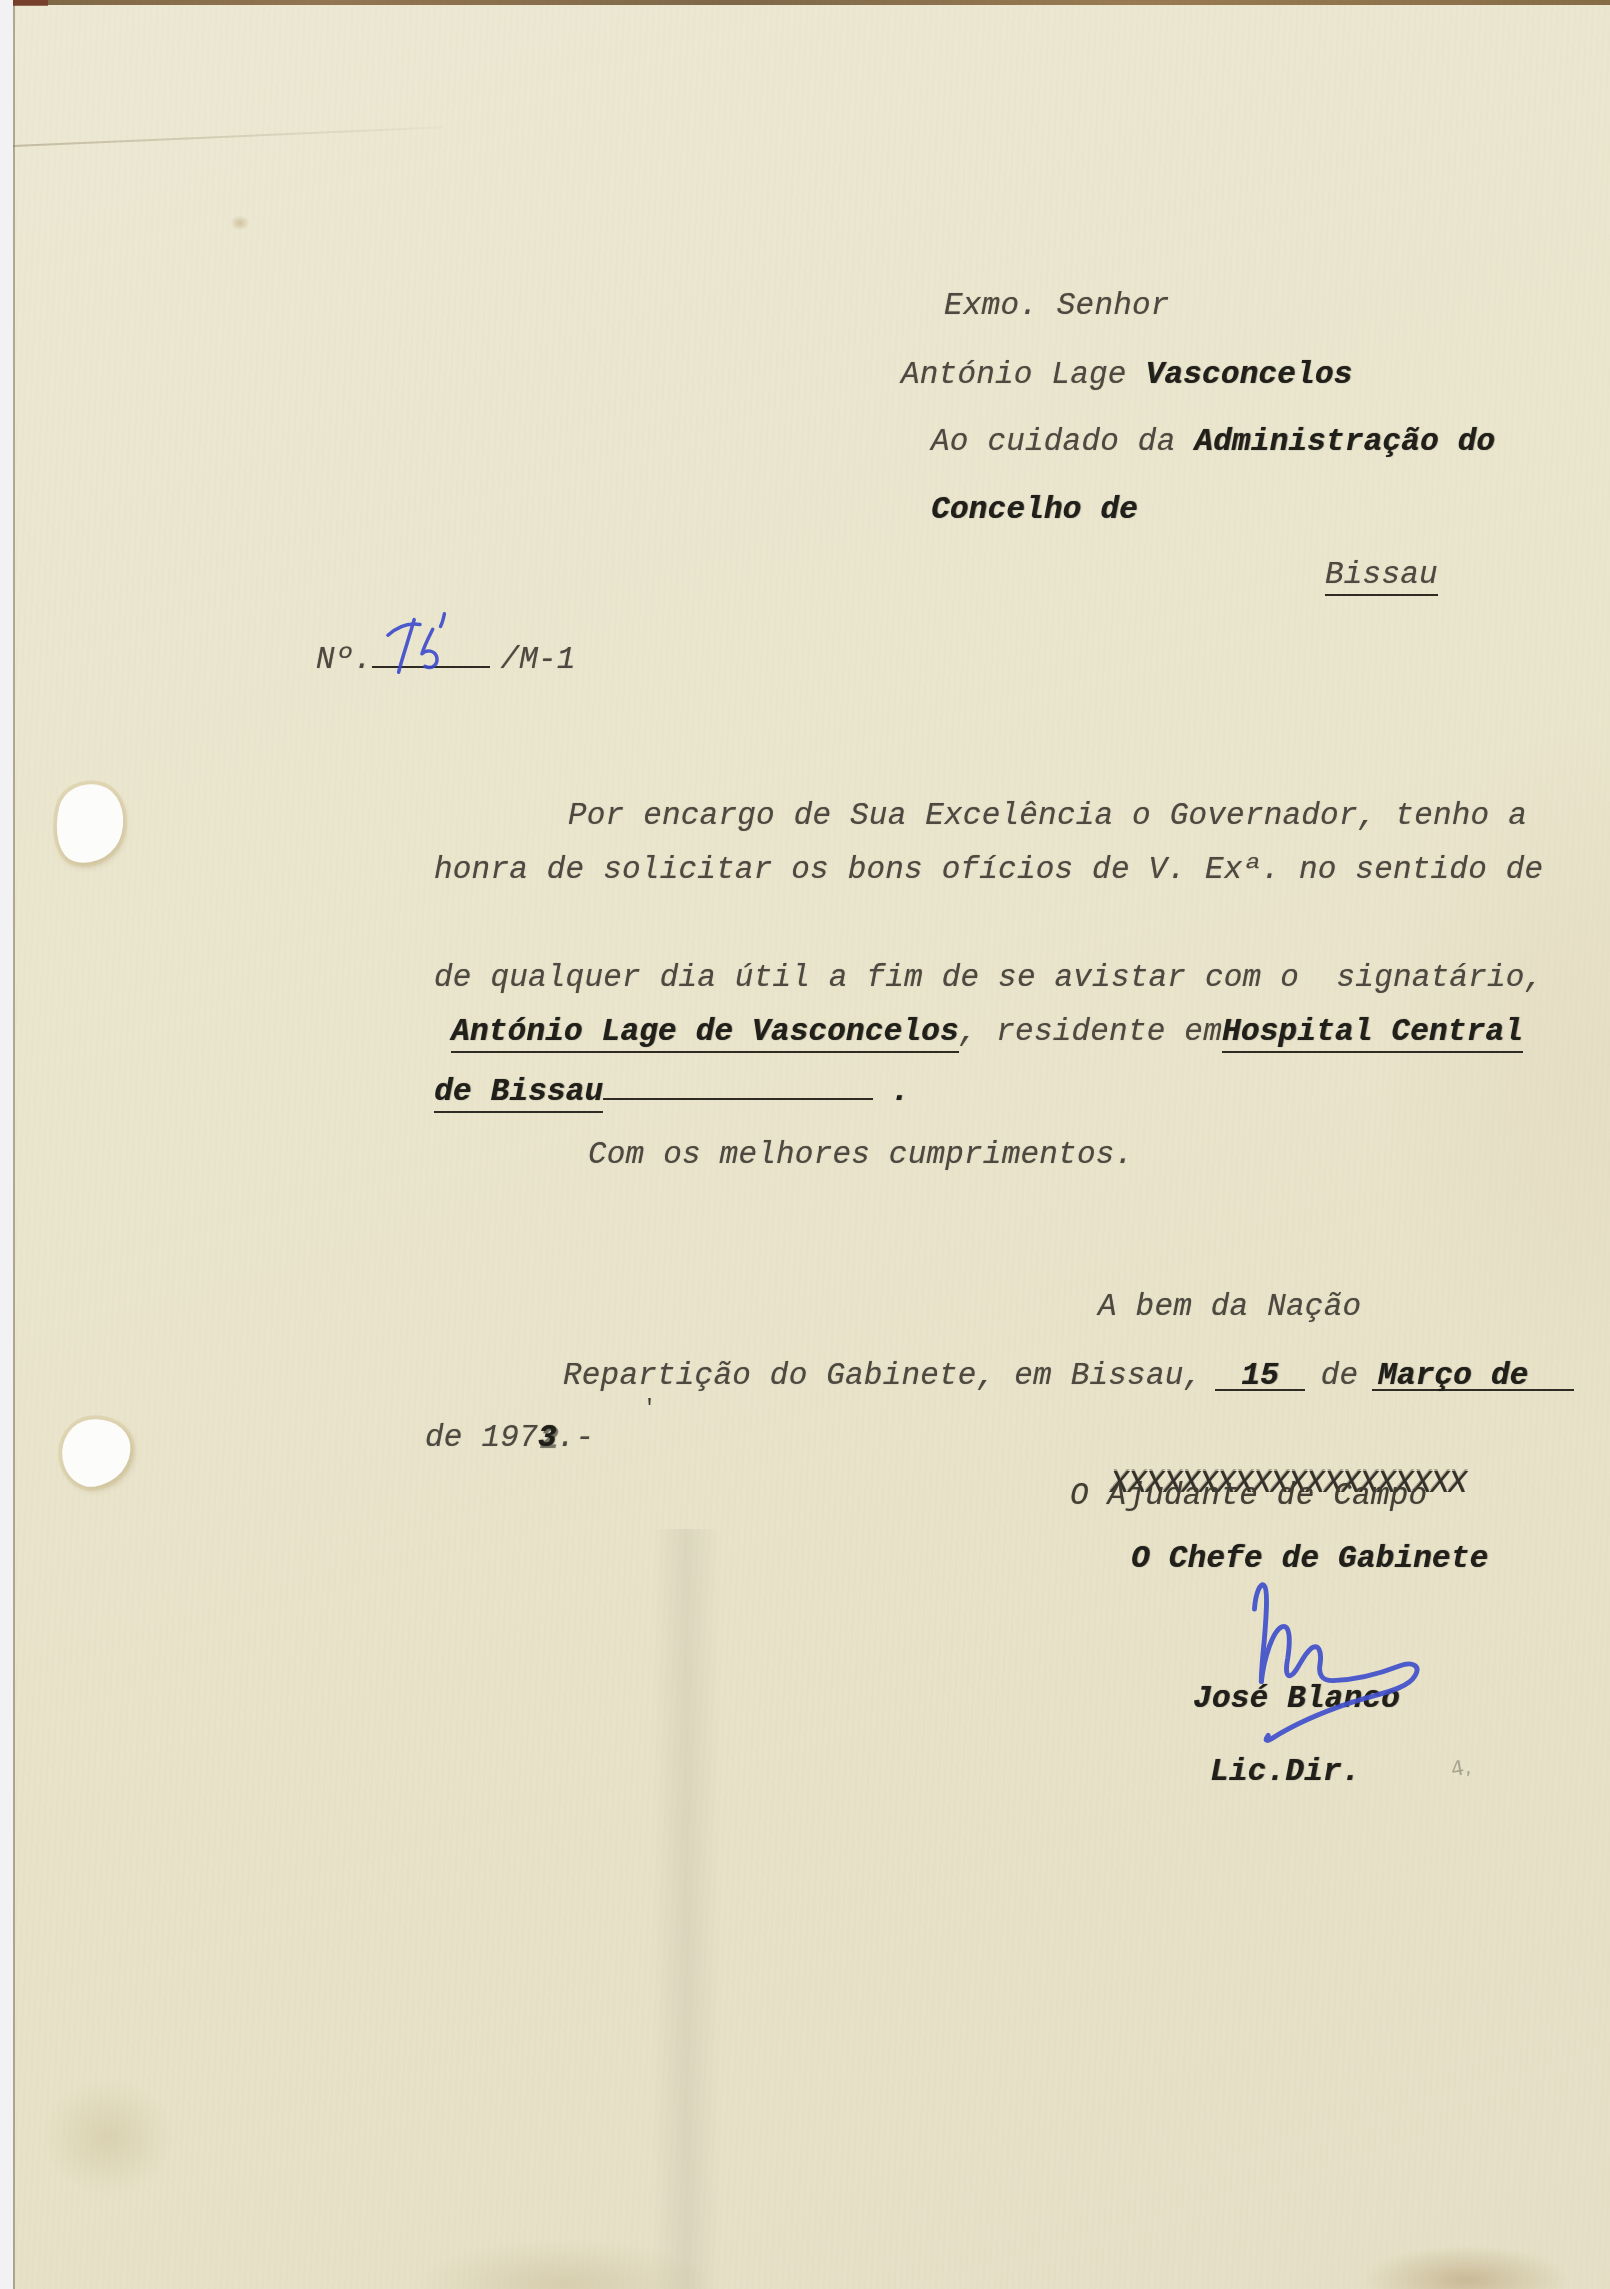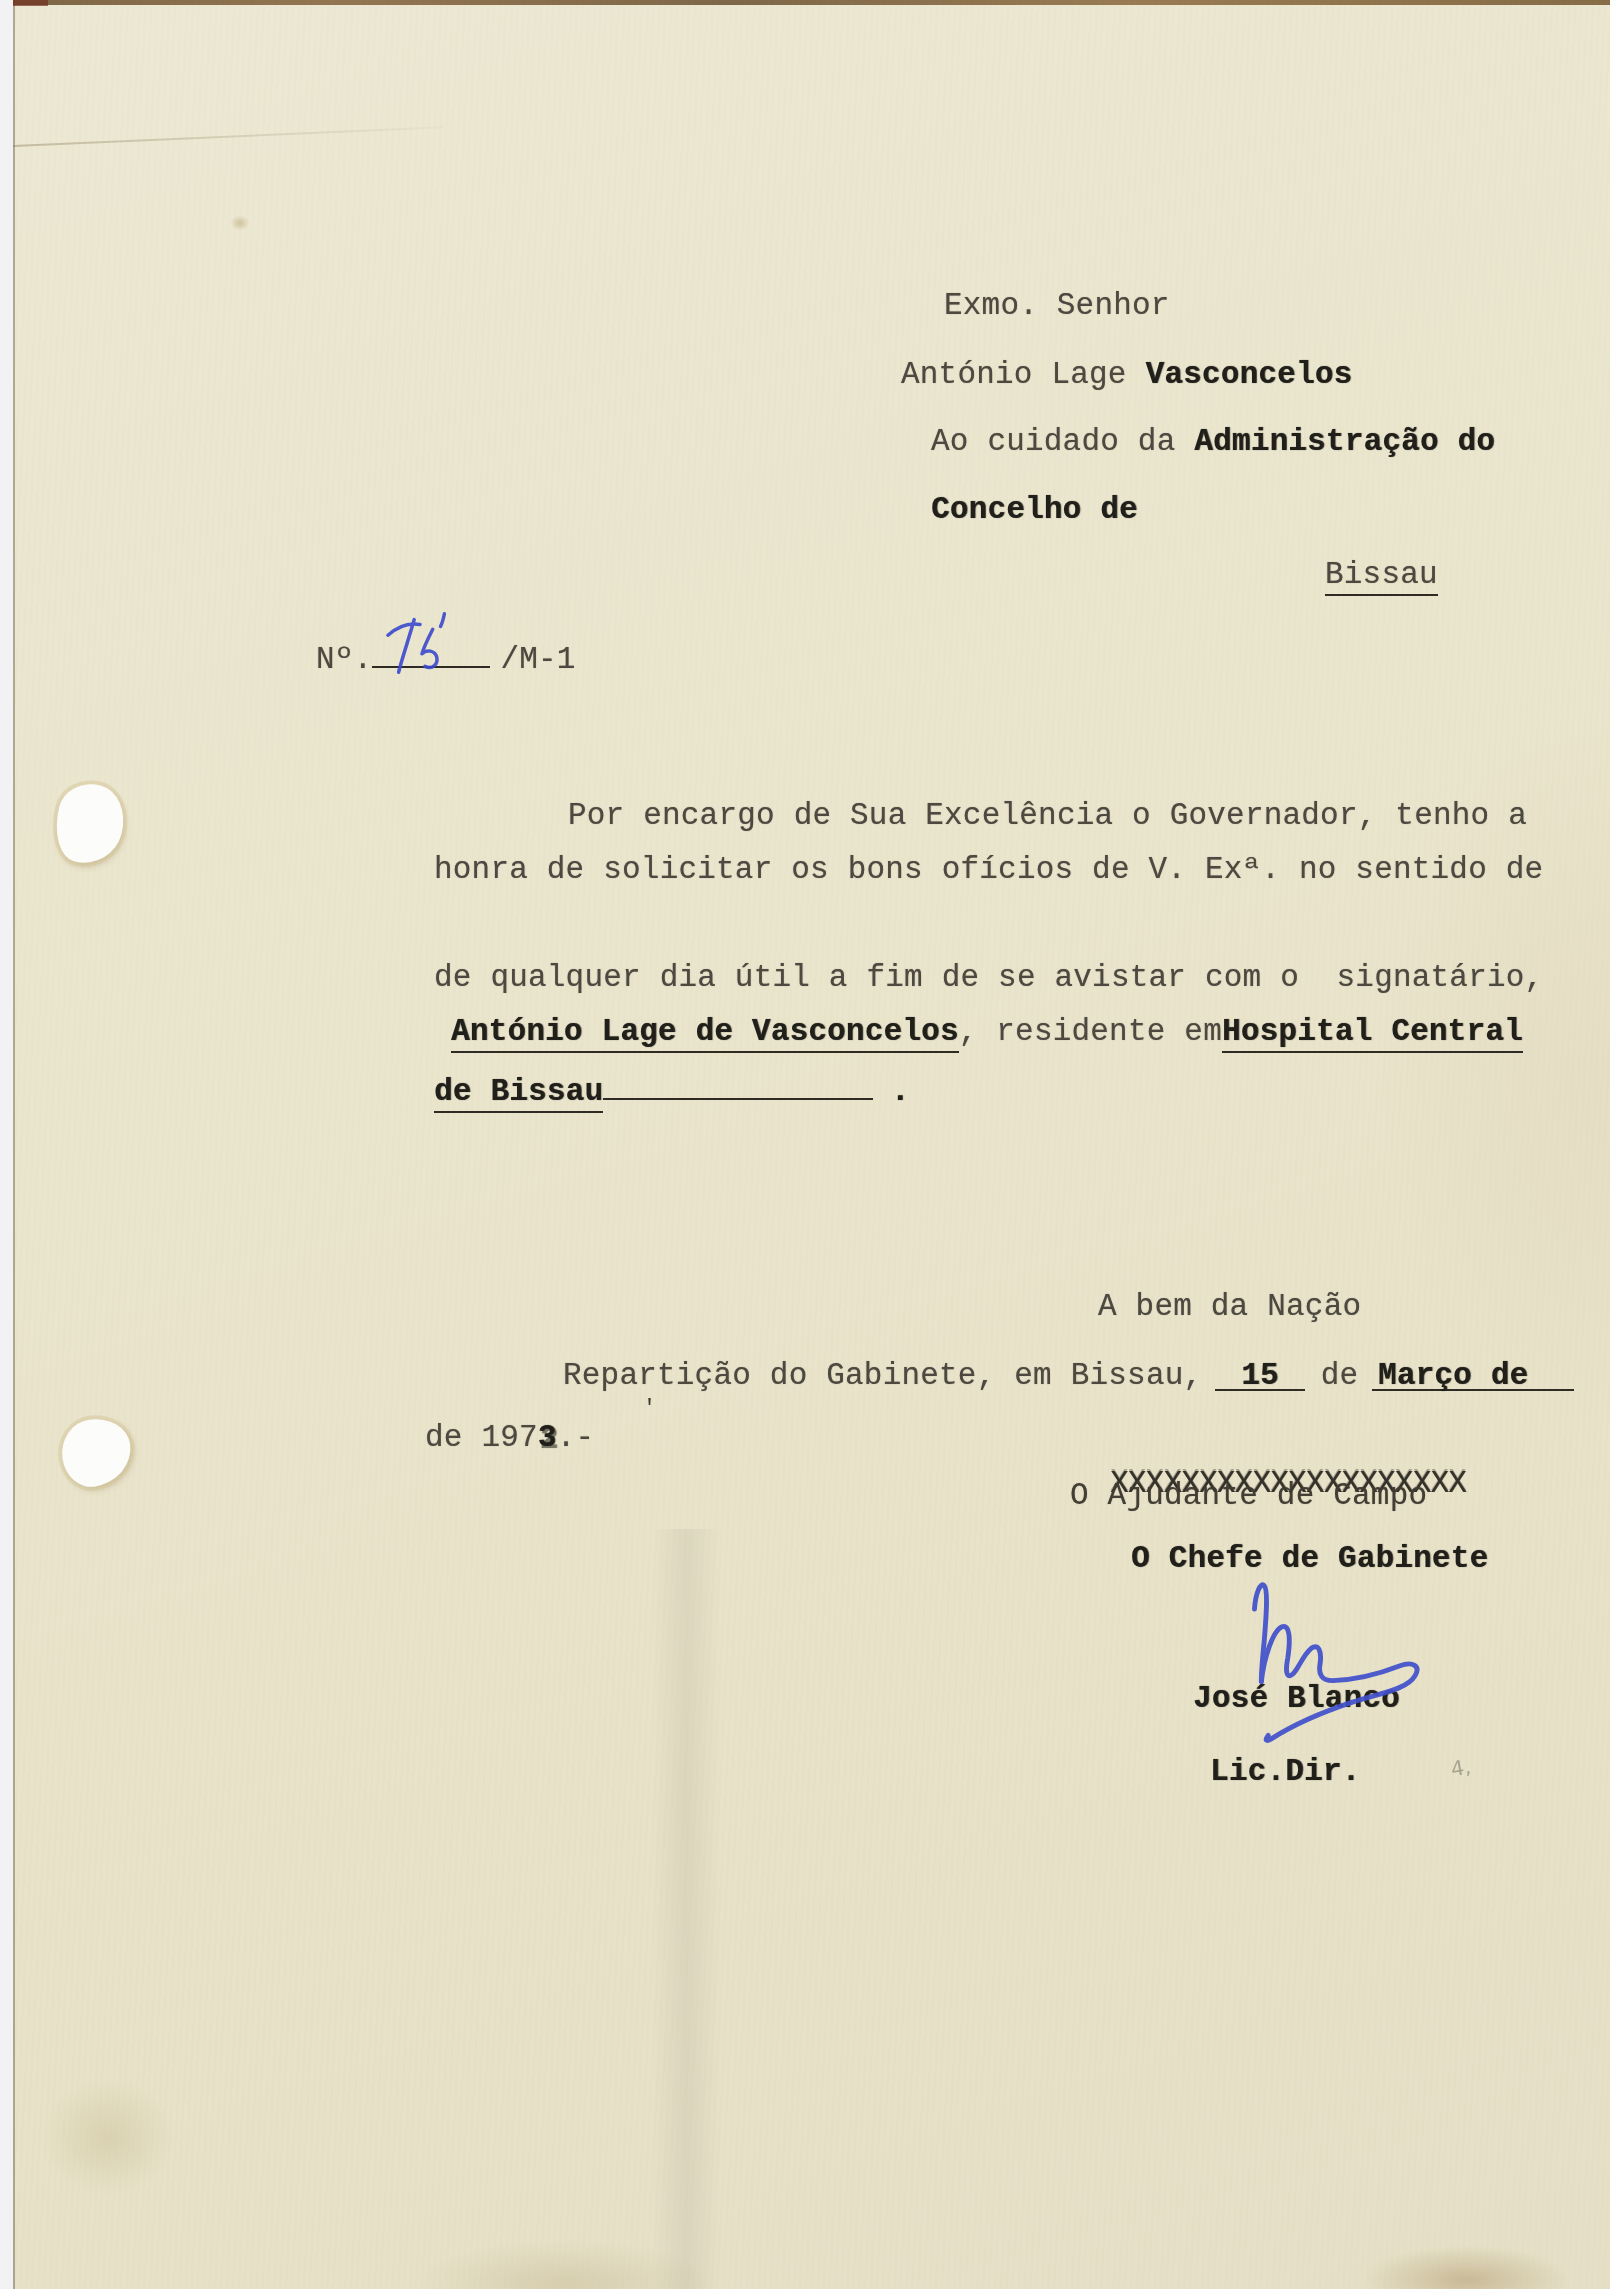--- a/index.html
+++ b/index.html
@@ -31,21 +31,21 @@
     transform:rotate(-2.5deg);transform-origin:left center;}
   
   .hole{position:absolute;background:#fcfcfa;
         box-shadow:0 0 0 3.9px rgba(216,202,160,.55), 2px 2.9px 6.9px rgba(150,130,85,.45);}
   .hole1{left:56px;top:784px;width:67px;height:80px;
          border-radius:52% 48% 58% 42% / 38% 52% 48% 62%;transform:rotate(14deg);}
   .hole2{left:62px;top:1419px;width:69px;height:67px;
          border-radius:46% 54% 60% 40% / 52% 44% 56% 48%;transform:rotate(-8deg);}
   
   .t{position:absolute;font-size:31px;line-height:39px;white-space:pre;
-     color:#4d4940;text-shadow:0 0 1px rgba(77,73,64,.55);letter-spacing:0.2px;}
+     color:#4d4940;text-shadow:0 0 1px rgba(77,73,64,.55);letter-spacing:0.2px;font-style:italic;}
   .b{font-weight:bold;color:#211f1a;text-shadow:0.7px 0.3px 1px rgba(33,31,26,.8);}
   .ub{display:inline-block;border-bottom:2.9px solid #2e2b25;}
   .blank{display:inline-block;border-bottom:2.9px solid #2e2b25;height:1.05em;vertical-align:baseline;}
   .xrow{letter-spacing:-0.8px;color:rgba(48,45,38,.92);
         text-shadow:0 -2px 0 rgba(48,45,38,.35), 0.5px 0 0 rgba(48,45,38,.6);margin-left:48px;}
   .overdigit{position:relative;display:inline-block;}
   .overdigit .ghost{position:absolute;left:2px;top:2px;opacity:.55;}
   .stray{position:absolute;font-size:21.6px;color:#3b3831;}
   .pencil{position:absolute;font-size:20.6px;color:#95907d;transform:rotate(-10deg);opacity:.75;
           font-family:"DejaVu Sans",sans-serif;}
@@ -77,20 +77,21 @@
         <path d="M 68,10 C 67,15 66,19 64,23"></path>
       </g>
     </svg>
   </div>
 
   <div class="t" style="left:568px;top:796px">Por encargo de Sua Excelência o Governador, tenho a</div>
   <div class="t" style="left:434px;top:850px">honra de solicitar os bons ofícios de V. Exª. no sentido de</div>
   <div class="t" style="left:434px;top:958px">de qualquer dia útil a fim de se avistar com o  signatário,</div>
   <div class="t" style="left:451px;top:1012px"><span class="b ub">António Lage de Vasconcelos</span><span>, residente em</span><span class="b ub">Hospital Central</span></div>
   <div class="t" style="left:434px;top:1065px"><span class="b ub">de Bissau</span><span class="blank" style="width:270px"></span><span class="b" style="margin-left:17.6px">.</span></div>
+  <div class="t" style="left:588px;top:1135px">Com os melhores cumprimentos.</div>
 
   <div class="t" style="left:1098px;top:1287px">A bem da Nação</div>
   <div class="t" style="left:563px;top:1356px"><span>Repartição do Gabinete, em Bissau,</span><span class="blank b" style="width:90px;margin-left:12.7px;text-align:center">15</span><span style="margin-left:15.7px">de</span><span class="blank b" style="width:196px;margin-left:13.7px;padding-left:5.9px">Março de</span></div>
   <div class="t" style="left:425px;top:1418px"><span>de 197</span><span class="overdigit b"><span>3</span><span class="ghost">2</span></span><span>.-</span></div>
   <div class="stray" style="left:643px;top:1396px">'</div>
 
   <div class="t xrow" style="left:1062px;top:1464px">XXXXXXXXXXXXXXXXXXXX</div>
   <div class="t" style="left:1070px;top:1476px;color:rgba(62,58,48,.95)">O Ajudante de Campo</div>
   <div class="t b" style="left:1131px;top:1539px">O Chefe de Gabinete</div>
   <div class="t b" style="left:1193px;top:1679px">José Blanco</div>

